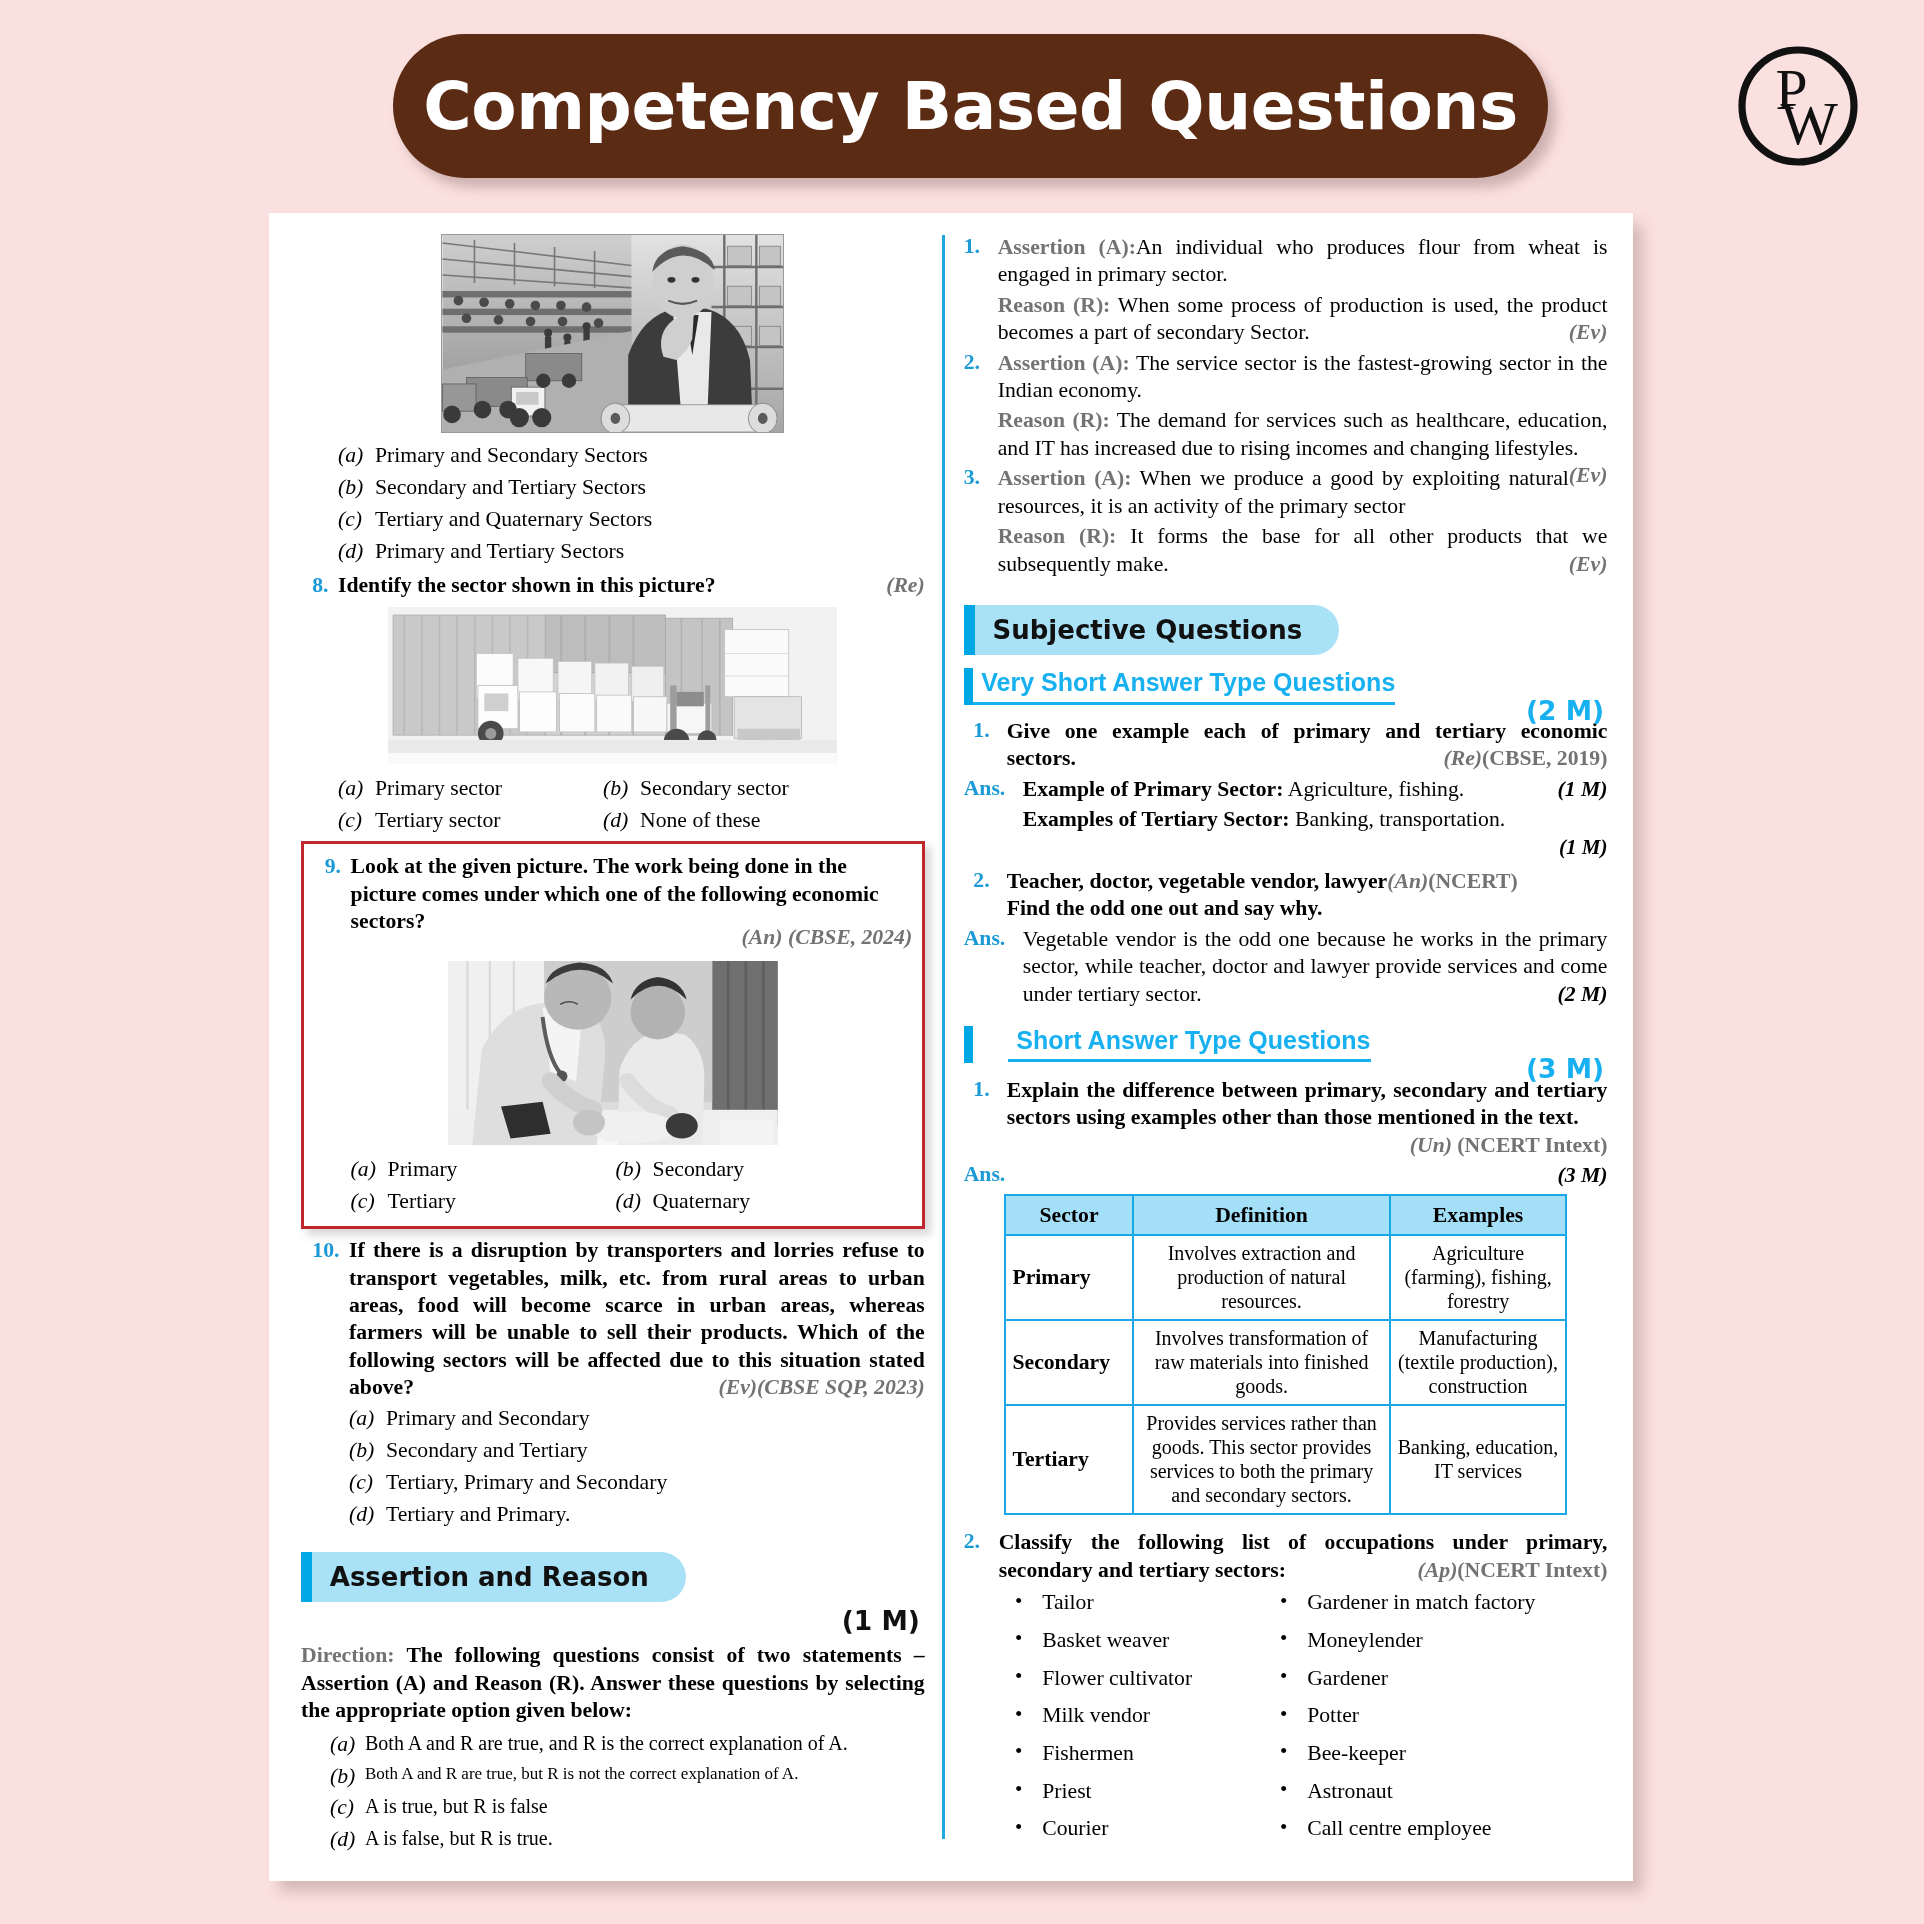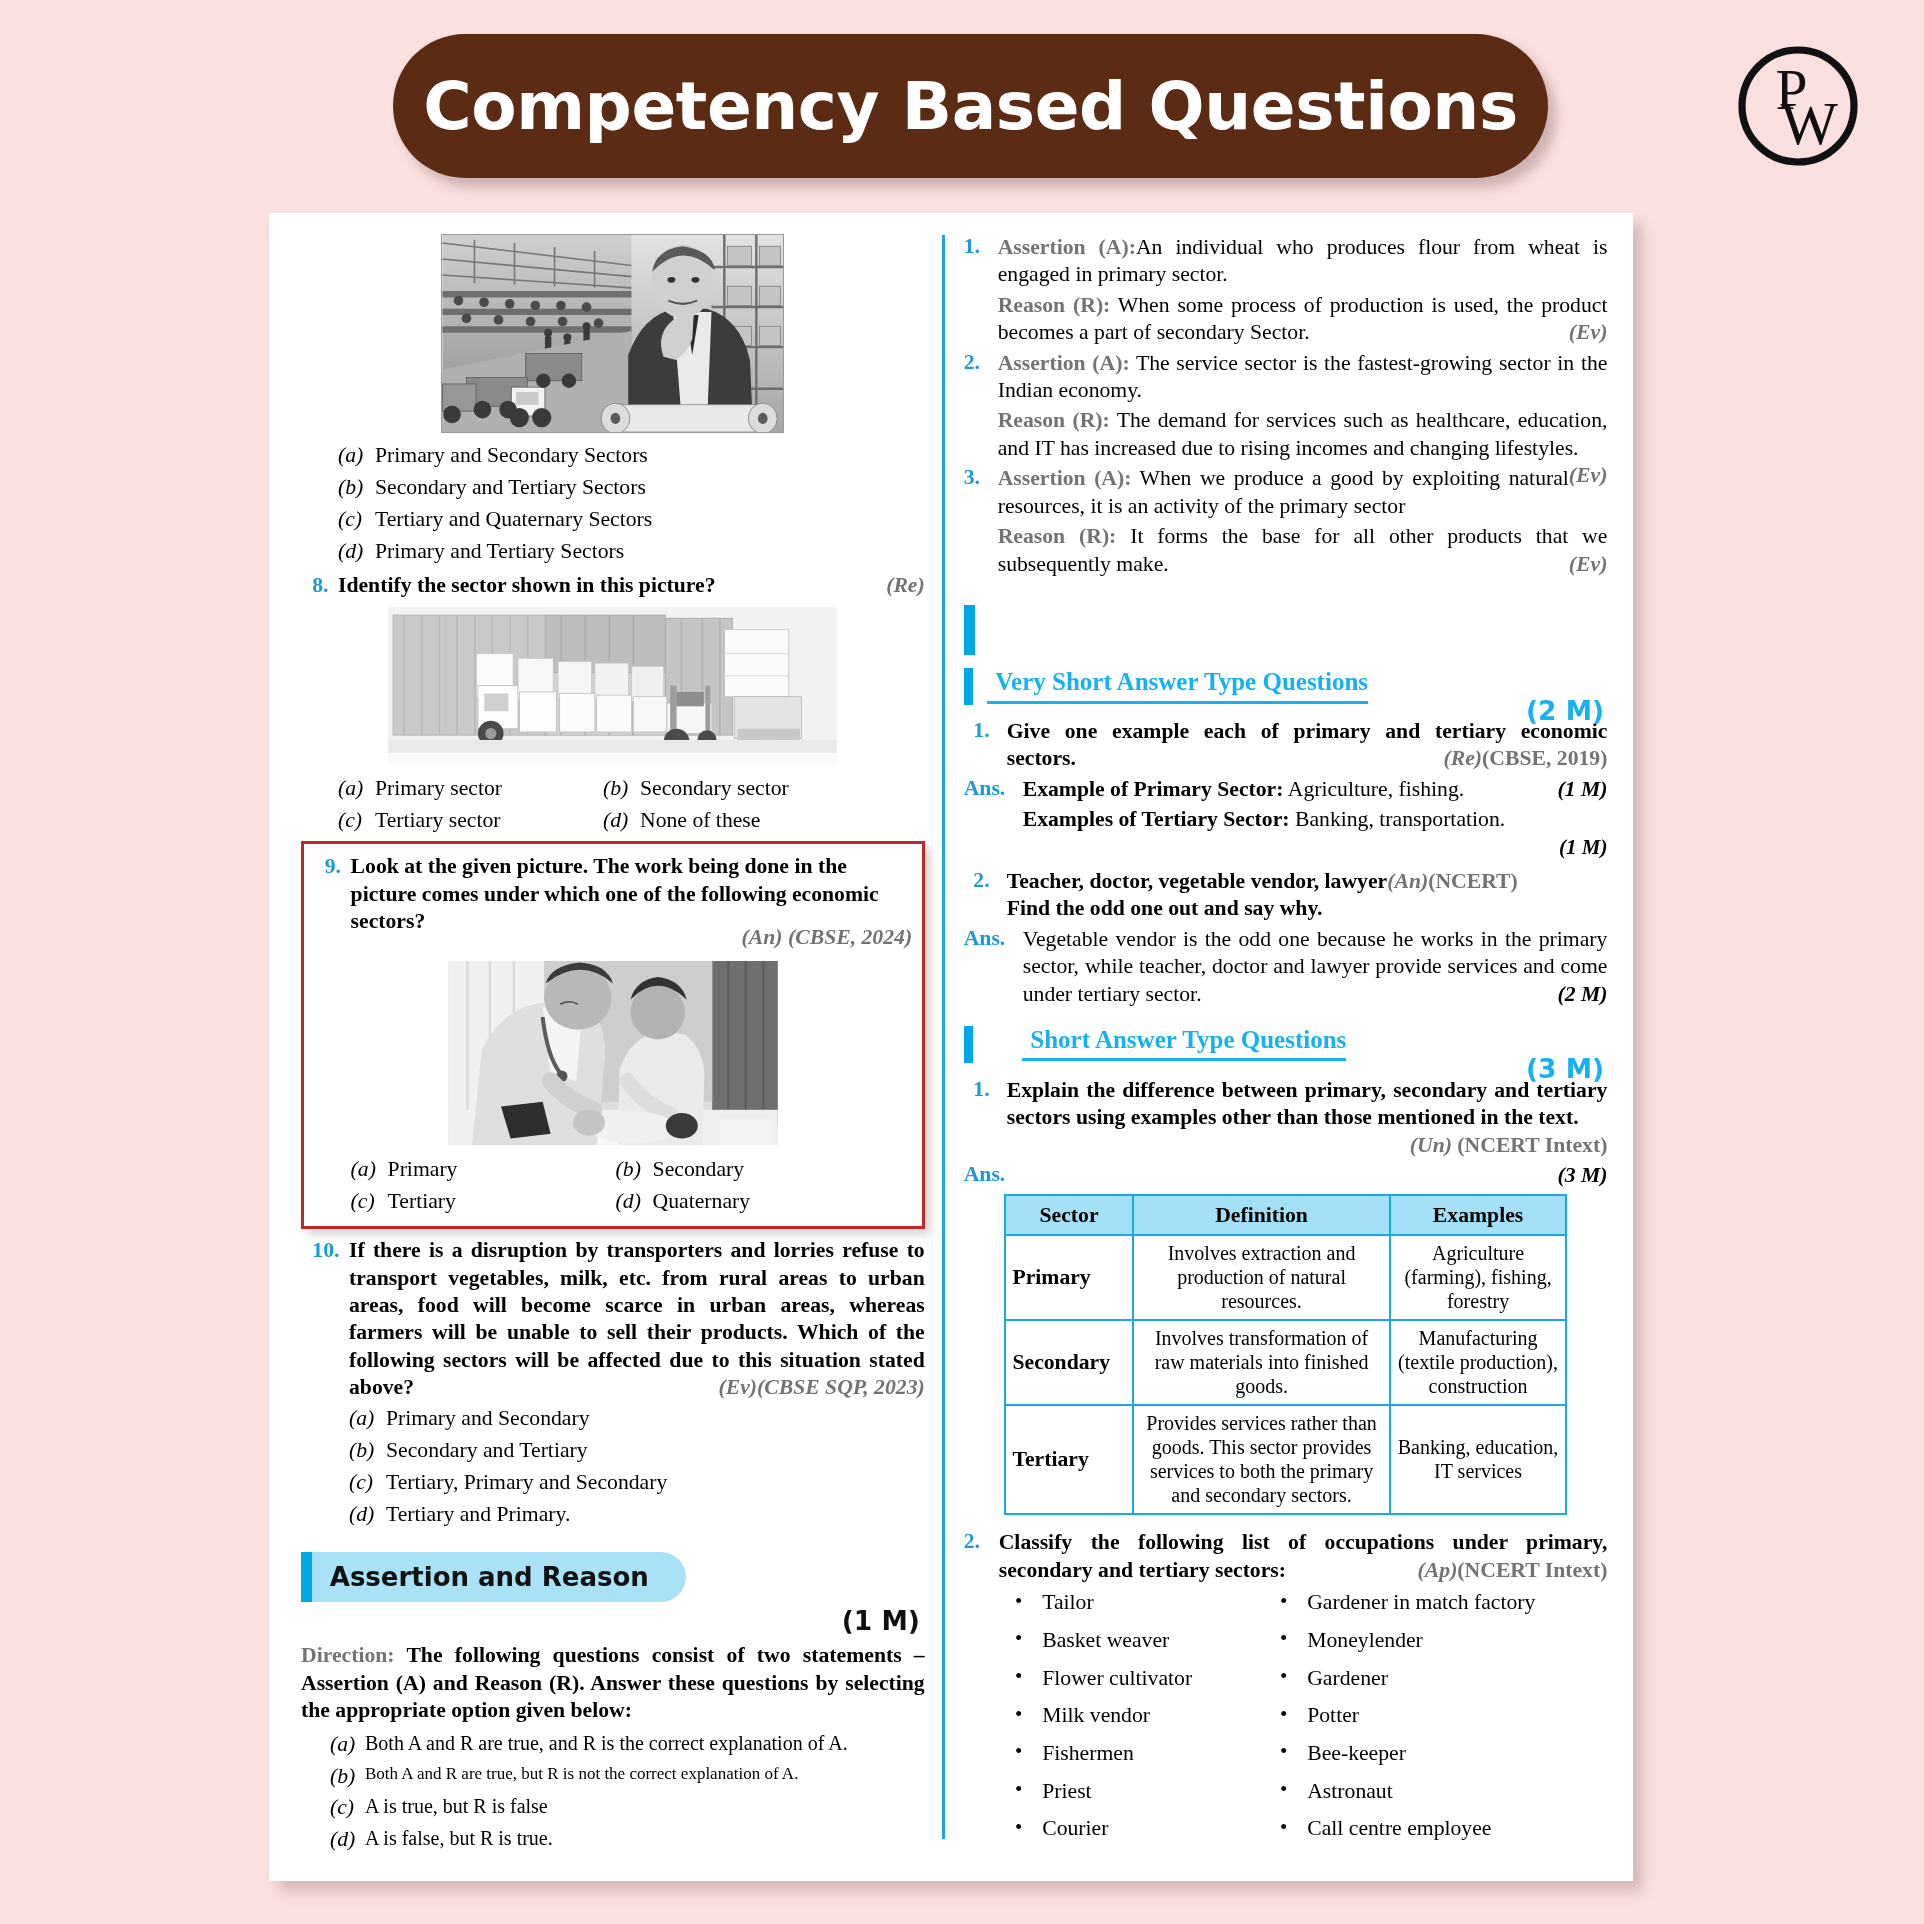--- a/index.html
+++ b/index.html
@@ -91,23 +91,23 @@
   .pill-marks {
     font-family:"DejaVu Sans", sans-serif; font-weight:bold;
     font-size:26.5px; color:#111;
     position:absolute; right:4.8px; top:53px;
   }
 
   
   .subhdr { display:flex; align-items:flex-start; margin:13px 0 4.8px 0; position:relative; }
   .subhdr-bar { width:9.6px; height:37px; background:#00a7e5; flex:0 0 9.6px; }
   .subhdr-txt {
-    font-family:Liberation Serif, serif; font-weight:bold;
+    font-family:Liberation Sans, sans-serif; font-weight:bold;
     font-size:25px; color:#17b0f0; padding-left:8px;
-    border-bottom:3.2px solid #17b0f0; padding-bottom:4.8px; white-space:nowrap;margin-left:14px;
+    border-bottom:3.2px solid #17b0f0; padding-bottom:4.8px; white-space:nowrap;
   }
   .subhdr-marks {
     font-family:"DejaVu Sans", sans-serif; font-weight:bold;
     font-size:26.5px; color:#17b0f0; position:absolute; right:3.2px; top:27px;
   }
 
   
   .ablock { display:flex; margin-bottom:3.2px; }
   .ablock .n { color:#1b9ad6; font-weight:bold; font-size:21.7px; width:34px; flex:0 0 34px; }
   .ablock .t { font-size:21.7px; line-height:1.26; text-align:justify; flex:1; }
@@ -596,20 +596,23 @@
           </div>
         </div>
         <div class="sub-line">
           <span class="blue b">Reason (R):</span>
           <span>It forms the base for all other products that we subsequently make.</span>
           <span class="blue b i" style="float:right;">(Ev)</span>
         </div>
 
         <div class="pill" style="margin-top:27px;">
           <div class="pill-bar"></div>
+          <div class="pill-body">
+            <span class="pill-label">Subjective Questions</span>
+          </div>
         </div>
 
         <div class="subhdr">
           <div class="subhdr-bar"></div>
           <div class="subhdr-txt">Very Short Answer Type Questions</div>
           <span class="subhdr-marks">(2 M)</span>
         </div>
 
         <div class="ablock" style="margin-top:13px;">
           <div class="n" style="width:43px;flex:0 0 43px;padding-left:9.6px;">1.</div>

